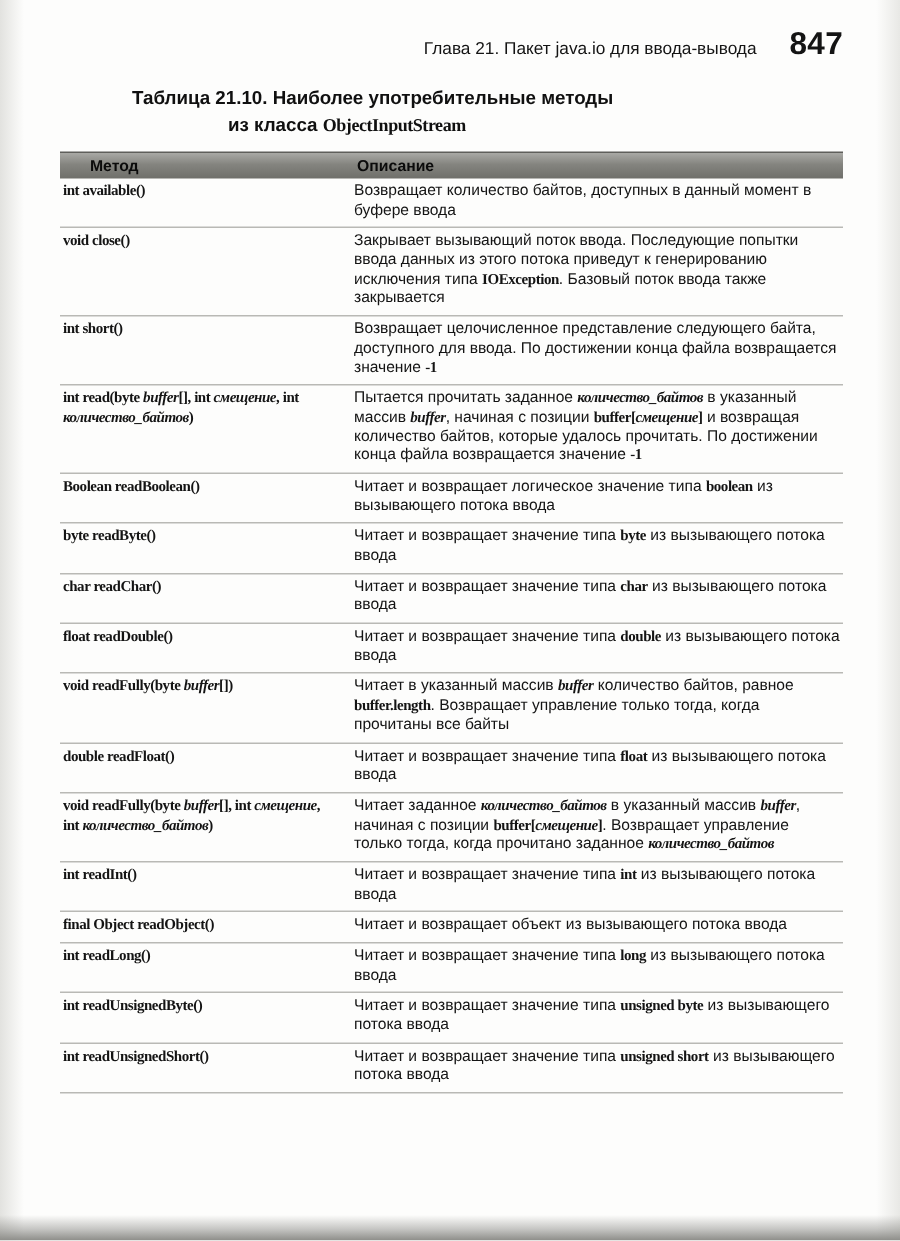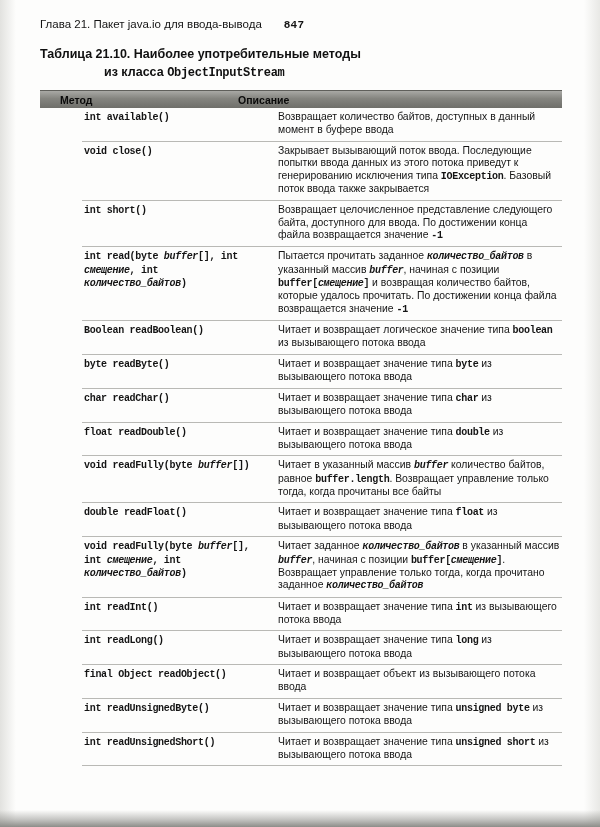--- a/index.html
+++ b/index.html
@@ -16,59 +16,59 @@
     box-sizing:border-box;
     padding:10px 38px 0 40px;
     overflow:hidden;
     background:linear-gradient(90deg,#e2e2df 0px,#fdfdfc 16px,#fdfdfc 584px,#e8e8e5 600px);
   }
   .scan-bottom {
     position:absolute; left:0; bottom:0; width:600px; height:17px;
     background:linear-gradient(180deg, rgba(130,130,126,0) 0%, rgba(130,130,126,0.45) 55%, #8d8d89 100%);
   }
   .running-head {
-    display:flex; justify-content:flex-start; align-items:baseline;
+    display:flex; justify-content:flex-end; align-items:baseline;
     gap:22px; padding:8px 0 2px 0;
     font-size:11.5px;
   }
-  .pagenum { font-weight:bold; font-size:11px; letter-spacing:0.2px;font-family:Liberation Mono, monospace; }
+  .pagenum { font-weight:bold; font-size:21px; letter-spacing:0.2px; }
 
   .tbl-title {
     margin-top:13px;
     font-weight:bold;
     font-size:12.5px;
     line-height:1.4;
     color:#101010;
+    margin-left:48px;
   }
   .tbl-title .t2 { padding-left:64px; }
   .tbl-title .code { font-size:12px; }
 
   .thead {
     display:flex; align-items:center;
     margin-top:9px; height:17px;
     background:linear-gradient(180deg,#a9a9a5 0%,#84847f 45%,#6f6f6a 100%);
     font-weight:bold; font-size:10.5px; color:#0b0b0b;
     border-top:1px solid #5f5f5b;
   }
   .col-m { width:196px; padding-left:20px; box-sizing:border-box; }
   .col-d { flex:1; padding-left:2px; }
 
   .trow {
     display:flex;
     border-bottom:1px solid #b9b9b5;
     padding:3px 0 4px 0;
     font-size:10.4px;
     line-height:1.22;
-    margin-left:42px;
   }
   .cell-m { width:196px; box-sizing:border-box; padding:0 14px 0 2px; }
   .cell-d { flex:1; padding-right:2px; }
 
   .code {
-    font-family:Liberation Mono, monospace;
+    font-family:Liberation Serif, serif;
     font-weight:bold;
     font-size:10px;
     letter-spacing:-0.3px;
   }
   .ital { font-style:italic;text-align:center; }
 </style>
 </head>
 <body>
 
 <div class="page">
@@ -143,27 +143,27 @@
     <div class="cell-m"><span class="code">void readFully(byte </span><span class="code ital">buffer</span><span class="code">[], int </span><span class="code ital">смещение</span><span class="code">, int </span><span class="code ital">количество_байтов</span><span class="code">)</span></div>
     <div class="cell-d"><span>Читает заданное </span><span class="code ital">количество_байтов</span><span> в указанный массив </span><span class="code ital">buffer</span><span>, начиная с позиции </span><span class="code">buffer[</span><span class="code ital">смещение</span><span class="code">]</span><span>. Возвращает управление только тогда, когда прочитано заданное </span><span class="code ital">количество_байтов</span></div>
   </div>
 
   <div class="trow">
     <div class="cell-m"><span class="code">int readInt()</span></div>
     <div class="cell-d"><span>Читает и возвращает значение типа </span><span class="code">int</span><span> из вызывающего потока ввода</span></div>
   </div>
 
   <div class="trow">
-    <div class="cell-m"><span class="code">int readLong()</span></div>
-    <div class="cell-d"><span>Читает и возвращает значение типа </span><span class="code">long</span><span> из вызывающего потока ввода</span></div>
+    <div class="cell-m"><span class="code">final Object readObject()</span></div>
+    <div class="cell-d"><span>Читает и возвращает объект из вызывающего потока ввода</span></div>
   </div>
 
   <div class="trow">
-    <div class="cell-m"><span class="code">final Object readObject()</span></div>
-    <div class="cell-d"><span>Читает и возвращает объект из вызывающего потока ввода</span></div>
+    <div class="cell-m"><span class="code">int readLong()</span></div>
+    <div class="cell-d"><span>Читает и возвращает значение типа </span><span class="code">long</span><span> из вызывающего потока ввода</span></div>
   </div>
 
 
   <div class="trow">
     <div class="cell-m"><span class="code">int readUnsignedByte()</span></div>
     <div class="cell-d"><span>Читает и возвращает значение типа </span><span class="code">unsigned byte</span><span> из вызывающего потока ввода</span></div>
   </div>
 
   <div class="trow">
     <div class="cell-m"><span class="code">int readUnsignedShort()</span></div>

